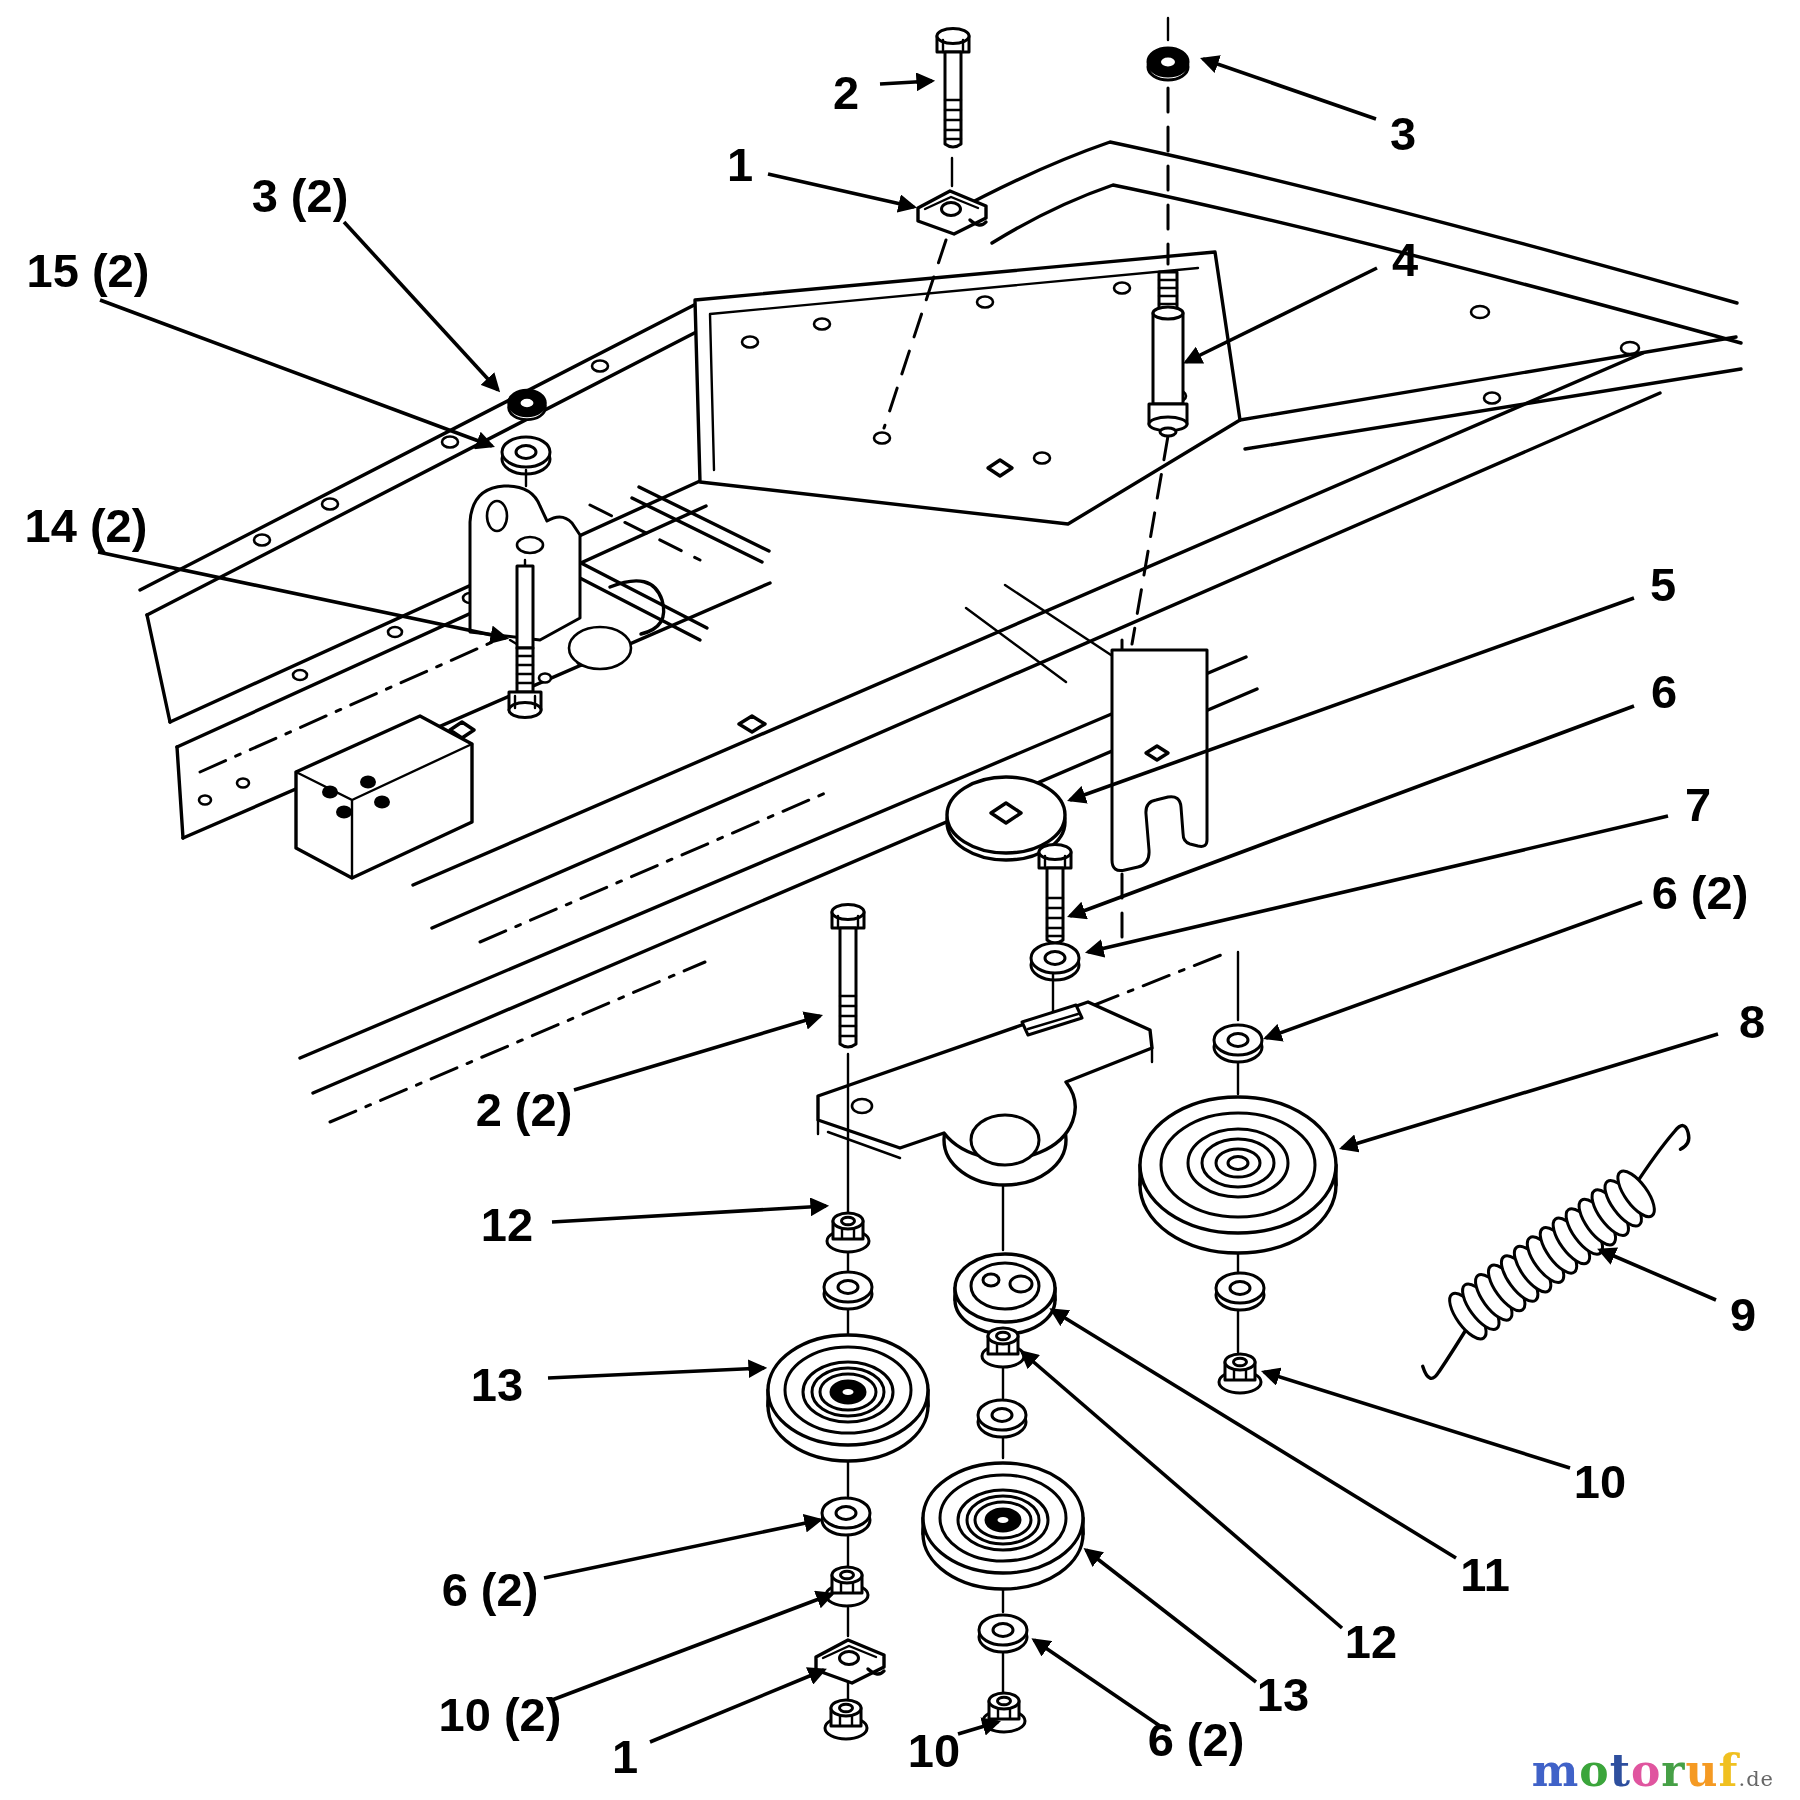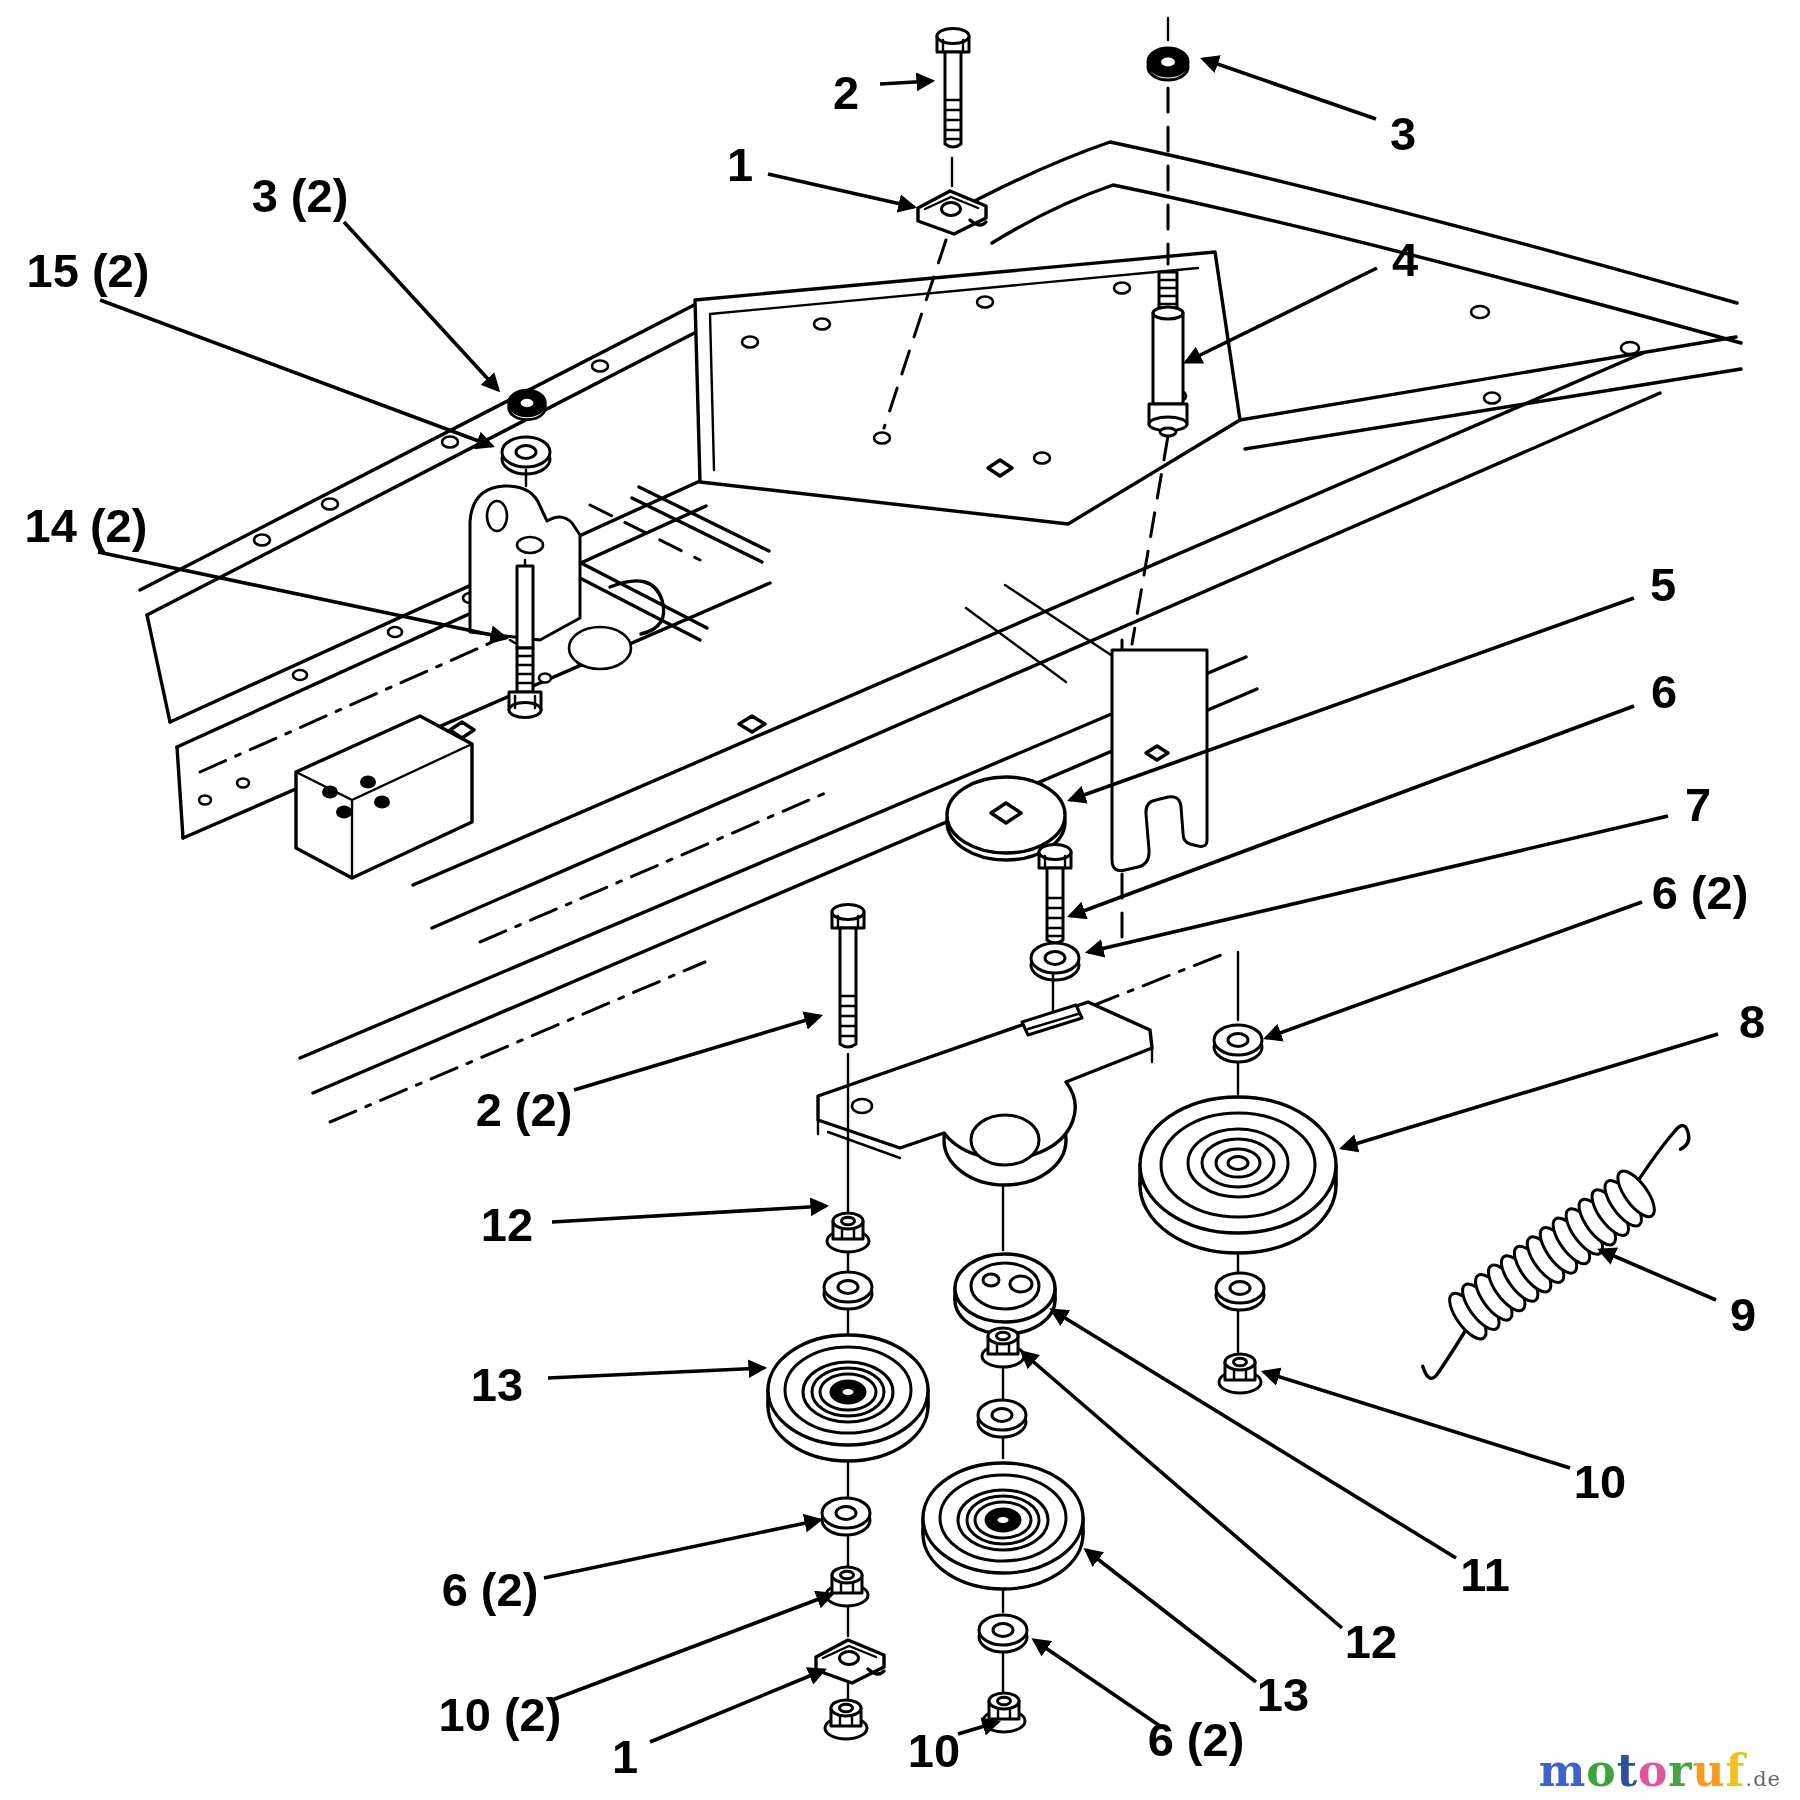--- a/index.html
+++ b/index.html
@@ -11,21 +11,21 @@
   .thin{stroke:#000;stroke-width:2.4;fill:none;stroke-linecap:round;}
   .dash{stroke:#000;stroke-width:3;fill:none;stroke-dasharray:24 15;stroke-linecap:round;}
   .dashdot{stroke:#000;stroke-width:3;fill:none;stroke-dasharray:28 11 5 11;stroke-linecap:round;}
   .wf{stroke:#000;stroke-width:3.4;fill:#fff;stroke-linejoin:round;}
   .wf2{stroke:#000;stroke-width:3;fill:#fff;stroke-linejoin:round;}
   .bk{stroke:#000;stroke-width:3;fill:#000;}
   .hole{stroke:#000;stroke-width:2.6;fill:#fff;}
   .leader{stroke:#000;stroke-width:3.6;fill:none;}
   .callout-text{font-family:"Liberation Sans",sans-serif;font-weight:bold;font-size:47px;
                 fill:#000;stroke:none;text-anchor:middle;}
-  #watermark{position:absolute;right:19px;bottom:4px;font-family:"DejaVu Serif",serif;
+  #watermark{position:absolute;right:26px;bottom:4px;font-family:"DejaVu Serif",serif;
              font-weight:bold;font-size:44px;letter-spacing:1px;user-select:none;}
   #watermark .suffix{font-size:21px;font-weight:normal;}
 </style>
 </head>
 <body>
 
 <div id="stage">
 <svg width="1800" height="1800" viewBox="0 0 1800 1800">
   <defs>
     <marker id="arrow" viewBox="0 0 12 12" refX="10" refY="6" markerWidth="5.2" markerHeight="5.2" orient="auto-start-reverse">

